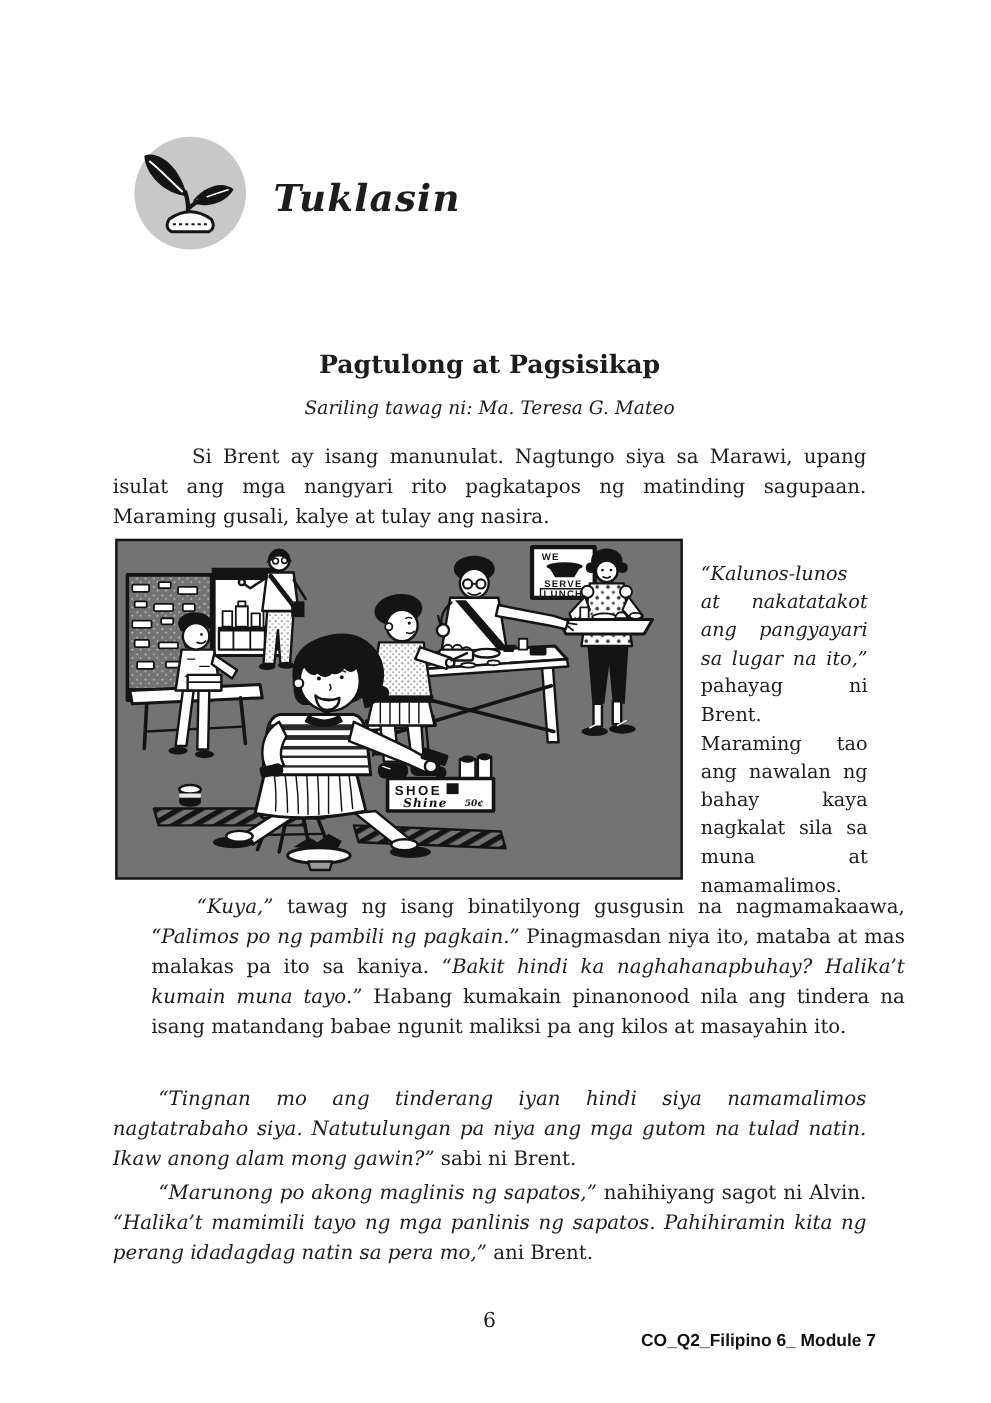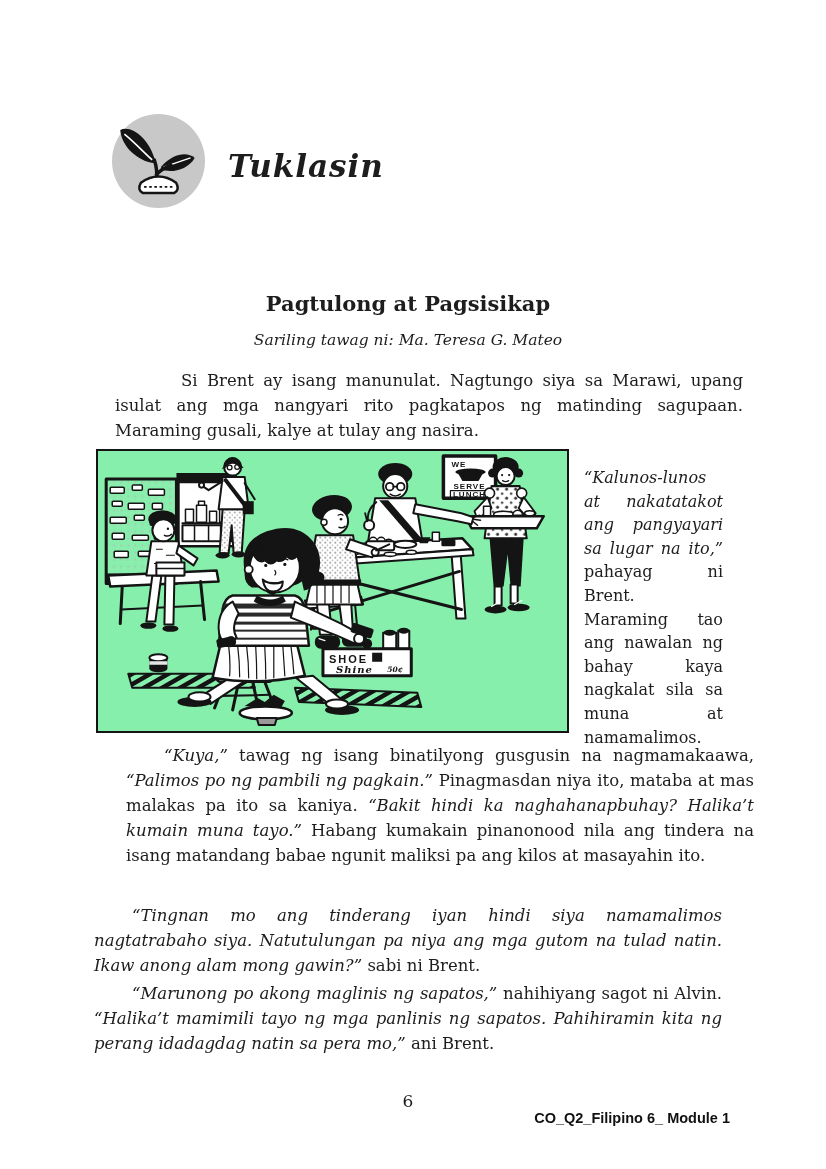--- a/index.html
+++ b/index.html
@@ -24,28 +24,28 @@
   .panuto-label { position:absolute; left:0; top:0; font-weight:bold; }
   .panuto-lines { margin-left:74px; }
   
   .story-title { position:absolute; left:94px; top:291px; width:628px;
     text-align:center; font-size:21px; font-weight:bold; }
   .story-byline { position:absolute; left:94px; top:331px; width:628px;
     text-align:center; font-size:15.5px; font-style:italic; }
   
   .para { position:absolute; left:94px; width:628px; font-size:16.5px;
     line-height:25px; text-align:justify; }
-  .p1 { top:368px; text-indent:66px;margin-left:21px; }
+  .p1 { top:368px; text-indent:66px; }
   .p2 { top:743px; text-indent:38px;margin-left:32px; }
   .p3 { top:883px; text-indent:38px;margin-top:20px; }
   .p4 { top:981px; text-indent:38px; }
   .seg-italic { font-style:italic; }
   
   .figure-frame { position:absolute; left:96px; top:449px; width:473px; height:284px;
-    border:2.5px solid #141414; background:#86efac; }
+    border:2.5px solid #141414; background:#737373; }
   .figure-frame svg { display:block; width:100%; height:100%; }
   .sidebar { position:absolute; left:584px; top:466px; width:139px;
     font-size:16px; line-height:23.6px; text-align:justify; }
   
   .page-number { position:absolute; left:94px; top:1091px; width:628px;
     text-align:center; font-size:17px; }
   .watermark { position:absolute; left:94px; top:1172px; width:628px; text-align:center;
     font-family:"Liberation Sans", sans-serif; font-size:17.5px; color:#15803d;
     letter-spacing:0.5px; }
   .module-label { position:absolute; right:96px; top:1110px;
@@ -365,15 +365,15 @@
   </figure>
 
   <aside class="sidebar"><span class="seg-italic">“Kalunos-lunos at nakatatakot ang pangyayari sa lugar na ito,” </span><span class="seg-regular">pahayag ni Brent. Maraming tao ang nawalan ng bahay kaya nagkalat sila sa muna at namamalimos.</span></aside>
 
   <p class="para p2"><span class="seg-italic">“Kuya,” </span><span class="seg-regular">tawag ng isang binatilyong gusgusin na nagmamakaawa, </span><span class="seg-italic">“Palimos po ng pambili ng pagkain.” </span><span class="seg-regular">Pinagmasdan niya ito, mataba at mas malakas pa ito sa kaniya. </span><span class="seg-italic">“Bakit hindi ka naghahanapbuhay? Halika’t kumain muna tayo.” </span><span class="seg-regular">Habang kumakain pinanonood nila ang tindera na isang matandang babae ngunit maliksi pa ang kilos at masayahin ito.</span></p>
   <p class="para p3"><span class="seg-italic">“Tingnan mo ang tinderang iyan hindi siya namamalimos nagtatrabaho siya. Natutulungan pa niya ang mga gutom na tulad natin. Ikaw anong alam mong gawin?” </span><span class="seg-regular">sabi ni Brent.</span></p>
   <p class="para p4"><span class="seg-italic">“Marunong po akong maglinis ng sapatos,” </span><span class="seg-regular">nahihiyang sagot ni Alvin. </span><span class="seg-italic">“Halika’t mamimili tayo ng mga panlinis ng sapatos. Pahihiramin kita ng perang idadagdag natin sa pera mo,” </span><span class="seg-regular">ani Brent.</span></p>
 
   <div class="page-number">6</div>
   <div class="watermark">www.modyul.online</div>
-  <div class="module-label">CO_Q2_Filipino 6_ Module 1</div>
+  <div class="module-label">CO_Q2_Filipino 6_ Module 7</div>
 
 </div>
 
 </body></html>

